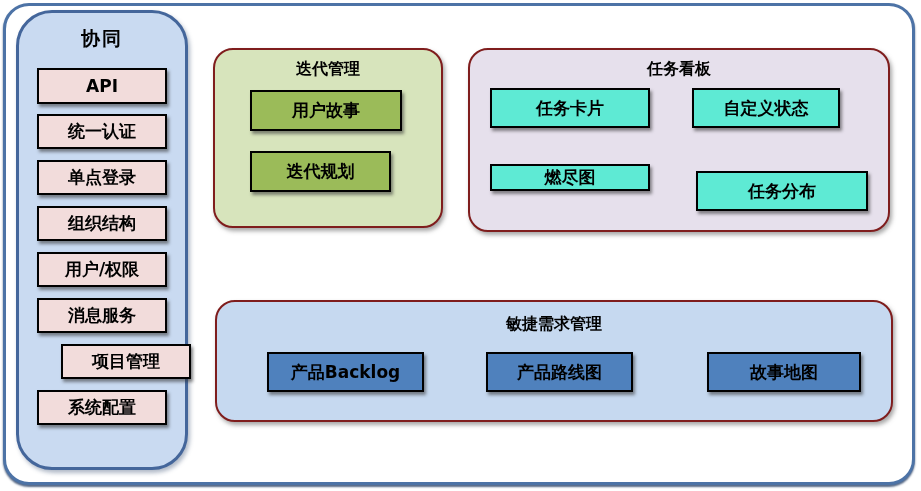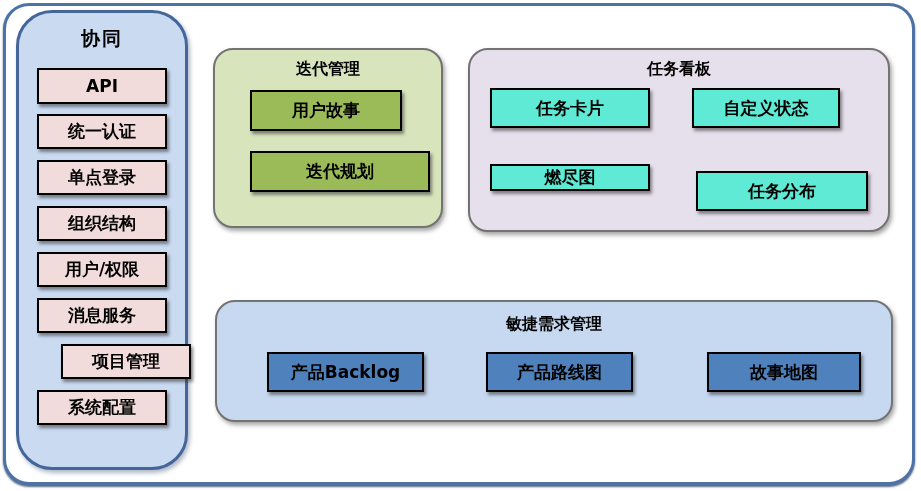--- a/index.html
+++ b/index.html
@@ -24,21 +24,21 @@
     letter-spacing: 2px;
   }
   .sidebar-item {
     position: absolute; left: 18px; width: 130px; height: 35px;
     background: #f2dcdb; border: 2px solid #000;
     display: flex; align-items: center; justify-content: center;
     font-weight: bold; font-size: 17px;
     box-shadow: 2px 3px 3px rgba(50,50,50,0.55);
   }
   .panel {
-    position: absolute; border: 2px solid #737373; border-radius: 20px;
+    position: absolute; border: 2px solid #7f1d1d; border-radius: 20px;
     box-shadow: 2px 3px 4px rgba(80,80,80,0.5);
   }
   .panel-iteration { left: 213px; top: 48px; width: 230px; height: 180px; background: #d7e4bc; }
   .panel-kanban    { left: 468px; top: 48px; width: 422px; height: 184px; background: #e6e0ec; }
   .panel-agile     { left: 215px; top: 300px; width: 678px; height: 122px; background: #c6d9f0; }
   .panel-title {
     position: absolute; left: 0; right: 0; top: 9px; text-align: center;
     font-weight: bold; font-size: 16px;
   }
   .item {
@@ -65,21 +65,21 @@
     <div class="sidebar-item" style="top:193px;">组织结构</div>
     <div class="sidebar-item" style="top:285px;">消息服务</div>
     <div class="sidebar-item" style="top:239px;">用户/权限</div>
     <div class="sidebar-item" style="top:331px;margin-left:24px;">项目管理</div>
     <div class="sidebar-item" style="top:377px;">系统配置</div>
   </div>
 
   <div class="panel panel-iteration">
     <div class="panel-title">迭代管理</div>
     <div class="item item-green" style="left:35px; top:40px; width:152px; height:41px;">用户故事</div>
-    <div class="item item-green" style="left:35px; top:101px; width:180px; height:41px;">迭代规划</div>
+    <div class="item item-green" style="left:35px; top:101px; width:141px; height:41px;">迭代规划</div>
   </div>
 
   <div class="panel panel-kanban">
     <div class="panel-title">任务看板</div>
     <div class="item item-purple" style="left:20px; top:38px; width:160px; height:40px;">任务卡片</div>
     <div class="item item-purple" style="left:222px; top:38px; width:148px; height:40px;">自定义状态</div>
     <div class="item item-purple" style="left:20px; top:114px; width:160px; height:27px;">燃尽图</div>
     <div class="item item-purple" style="left:226px; top:121px; width:172px; height:40px;">任务分布</div>
   </div>
 

